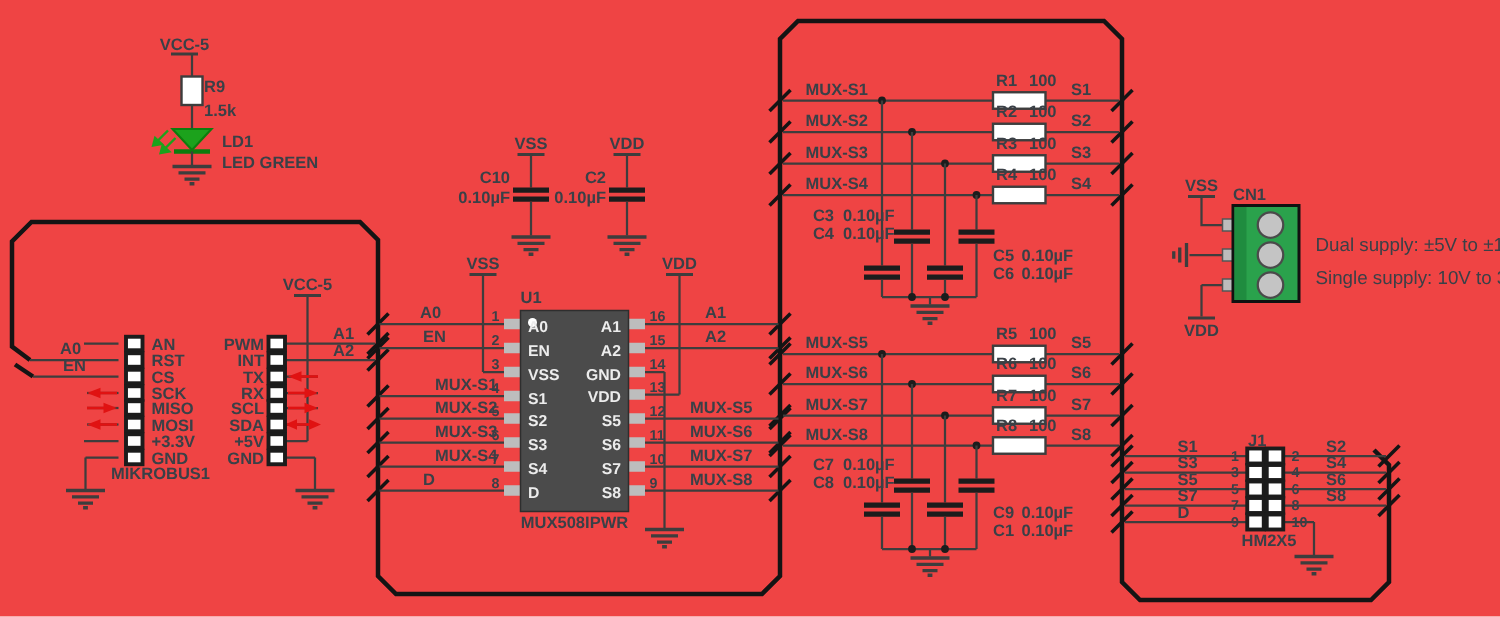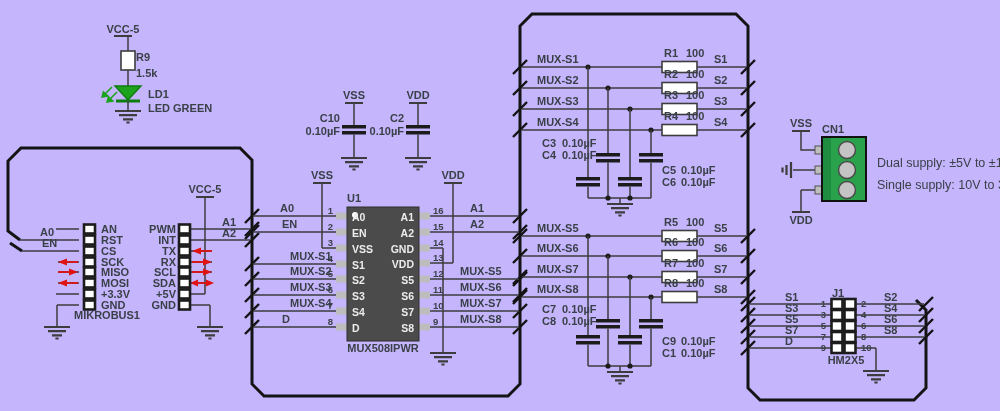--- a/index.html
+++ b/index.html
@@ -1,16 +1,16 @@
 <!DOCTYPE html>
 <html><head>
 <meta charset="utf-8">
 <style>
   html,body{margin:0;padding:0;background:#fff;}
-  #stage{position:relative;width:1000px;height:411px;background:#c4b5fd;overflow:hidden;}
+  #stage{position:relative;width:1000px;height:411px;background:#ef4444;overflow:hidden;}
   svg{display:block}
   .wire{stroke:#3d3d3d;stroke-width:1.5;fill:none;stroke-linecap:butt}
   .bnd{stroke:#141414;stroke-width:3;fill:none;stroke-linejoin:miter}
   .flick{stroke:#141414;stroke-width:2.4;fill:none}
   .gnd{stroke:#3d3d3d;stroke-width:2.2;fill:none}
   .lbl{font:bold 11px "Liberation Sans",sans-serif;fill:#3a4047}
   .sm{font:bold 9.5px "Liberation Sans",sans-serif;fill:#3a4047}
   .chiptxt{font:bold 10.5px "Liberation Sans",sans-serif;fill:#ececec}
   .note{font:12.5px "Liberation Sans",sans-serif;fill:#3a4047}
   .res{fill:#fff;stroke:#3d3d3d;stroke-width:1.6}

